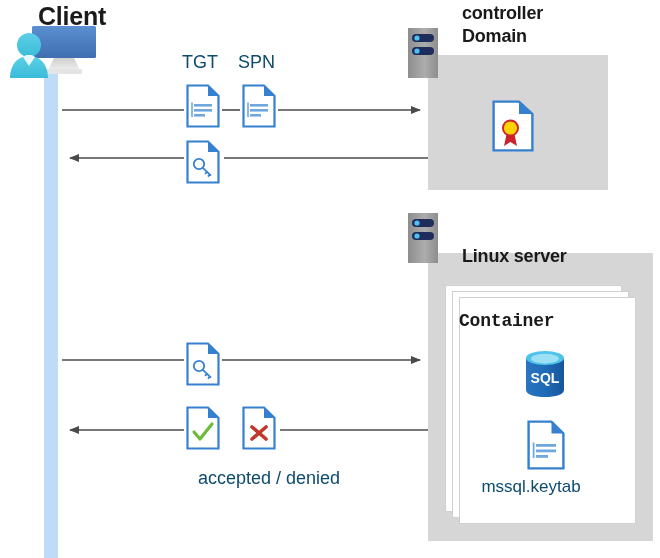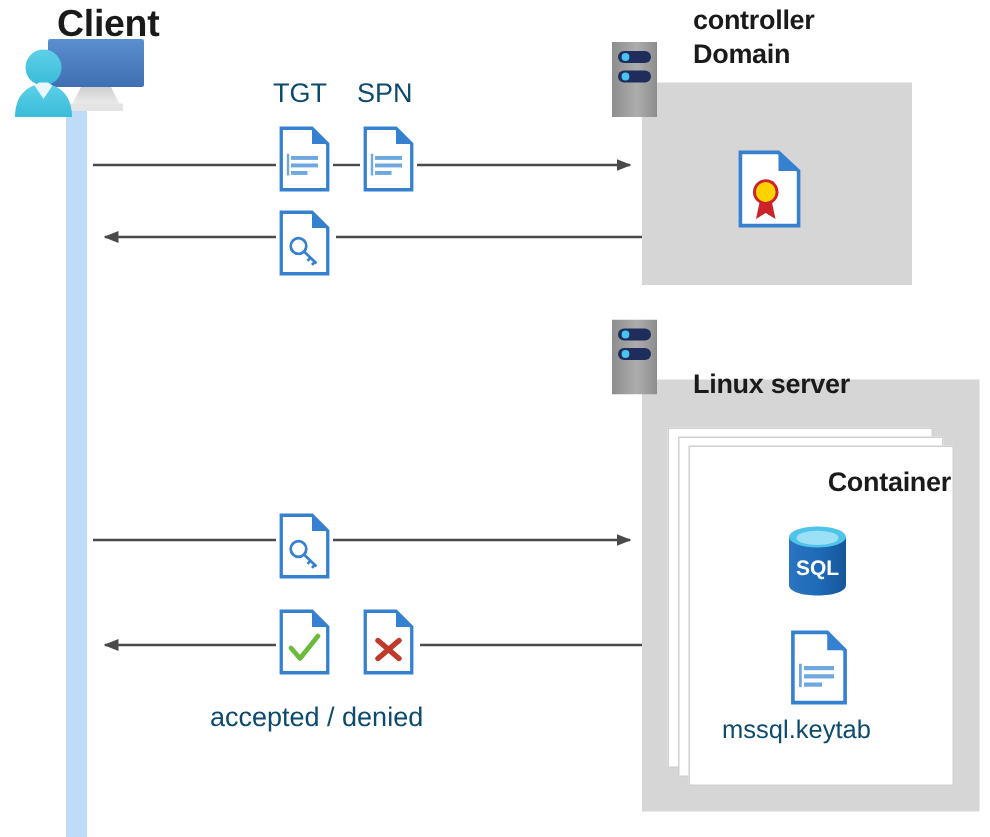--- a/index.html
+++ b/index.html
@@ -97,22 +97,23 @@
     border: 1px solid #d0d0d0;
   }
   #card-back  { left: 445px; top: 285px; width: 175px; height: 225px; }
   #card-mid   { left: 452px; top: 291px; width: 175px; height: 225px; }
   #card-front { left: 459px; top: 297px; width: 175px; height: 225px; }
 
   #container-title {
     left: 459px;
     top: 311px;
     width: 175px;
-    text-align: right;
+    text-align: left;
     font-size: 18px;
+    font-family: Liberation Mono, monospace;
   }
   #keytab-label {
     left: 459px;
     top: 477px;
     width: 144px;
     text-align: center;
     font-size: 17px;
   }
 
   
@@ -129,21 +130,21 @@
   #doc-ok  { left: 186px; top: 406px; }
   #doc-no  { left: 242px; top: 406px; }
 
   #tgt-label { left: 182px; top: 52px; font-size: 18px; }
   #spn-label { left: 238px; top: 52px; font-size: 18px; }
   #verdict-label {
     left: 140px;
     top: 468px;
     font-size: 18px;
     width: 200px;
-    text-align: left;
+    text-align: right;
   }
 
   
   #arrow-layer {
     left: 0;
     top: 0;
     width: 660px;
     height: 558px;
     pointer-events: none;
   }

